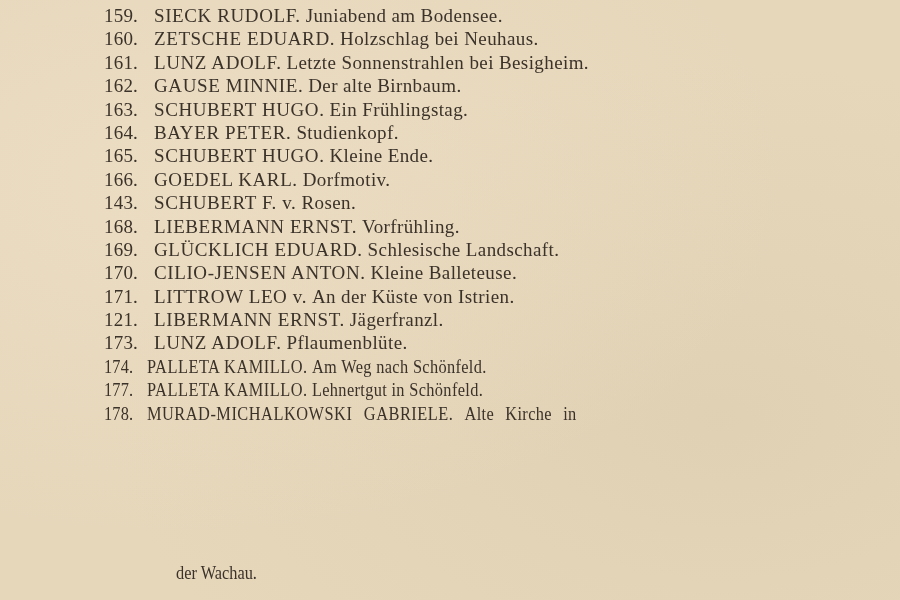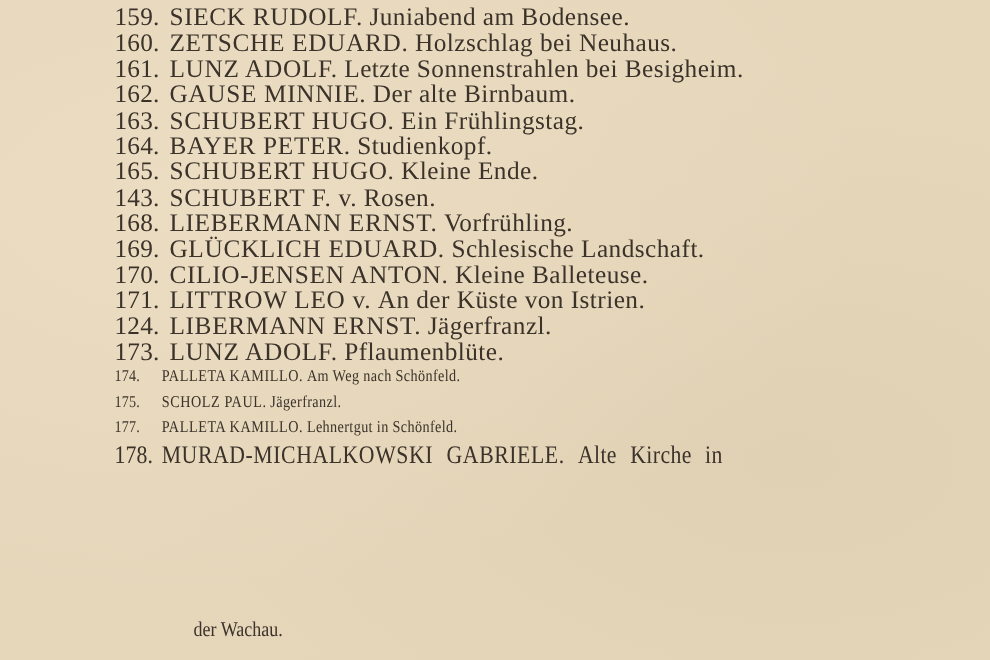--- a/index.html
+++ b/index.html
@@ -21,36 +21,36 @@
     .page {
       position: absolute;
       left: 104px;
       top: 4px;
       width: 720px;
     }
     .entry {
       position: relative;
       height: 23.4px;
       line-height: 23.4px;
-      font-size: 23px;
+      font-size: 19px;
       white-space: nowrap;
       letter-spacing: 0.2px;
     }
     .entry .num {
       display: inline-block;
       width: 50px;
     }
     .entry .artist {
       letter-spacing: 0.6px;
     }
     .entry .title {
       letter-spacing: 0.4px;
     }
     .entry.condensed {
-      font-size: 15px;
+      font-size: 19px;
       transform-origin: left center;
     }
     .entry.condensed .inner {
       display: inline-block;
       transform: scaleX(0.86);
       transform-origin: left center;
     }
     .entry.wide .inner {
       display: inline-block;
       transform: scaleX(0.86);
@@ -73,26 +73,26 @@
 <body>
 
 <div class="page">
   <div class="entry"><span class="num">159.</span><span class="artist">SIECK RUDOLF.</span> <span class="title">Juniabend am Bodensee.</span></div>
   <div class="entry"><span class="num">160.</span><span class="artist">ZETSCHE EDUARD.</span> <span class="title">Holzschlag bei Neuhaus.</span></div>
   <div class="entry"><span class="num">161.</span><span class="artist">LUNZ ADOLF.</span> <span class="title">Letzte Sonnenstrahlen bei Besigheim.</span></div>
   <div class="entry"><span class="num">162.</span><span class="artist">GAUSE MINNIE.</span> <span class="title">Der alte Birnbaum.</span></div>
   <div class="entry"><span class="num">163.</span><span class="artist">SCHUBERT HUGO.</span> <span class="title">Ein Frühlingstag.</span></div>
   <div class="entry"><span class="num">164.</span><span class="artist">BAYER PETER.</span> <span class="title">Studienkopf.</span></div>
   <div class="entry"><span class="num">165.</span><span class="artist">SCHUBERT HUGO.</span> <span class="title">Kleine Ende.</span></div>
+  <div class="entry"><span class="num">166.</span><span class="artist">GOEDEL KARL.</span> <span class="title">Dorfmotiv.</span></div>
   <div class="entry"><span class="num">143.</span><span class="artist">SCHUBERT F. v.</span> <span class="title">Rosen.</span></div>
   <div class="entry"><span class="num">168.</span><span class="artist">LIEBERMANN ERNST.</span> <span class="title">Vorfrühling.</span></div>
   <div class="entry"><span class="num">169.</span><span class="artist">GLÜCKLICH EDUARD.</span> <span class="title">Schlesische Landschaft.</span></div>
   <div class="entry"><span class="num">170.</span><span class="artist">CILIO-JENSEN ANTON.</span> <span class="title">Kleine Balleteuse.</span></div>
   <div class="entry"><span class="num">171.</span><span class="artist">LITTROW LEO v.</span> <span class="title">An der Küste von Istrien.</span></div>
-  <div class="entry"><span class="num">124.</span><span class="artist">LIBERMANN ERNST.</span> <span class="title">Jägerfranzl.</span></div>
+  <div class="entry"><span class="num">121.</span><span class="artist">LIBERMANN ERNST.</span> <span class="title">Jägerfranzl.</span></div>
   <div class="entry"><span class="num">173.</span><span class="artist">LUNZ ADOLF.</span> <span class="title">Pflaumenblüte.</span></div>
   <div class="entry condensed"><span class="inner"><span class="num">174.</span><span class="artist">PALLETA KAMILLO.</span> <span class="title">Am Weg nach Schönfeld.</span></span></div>
-  <div class="entry condensed"><span class="inner"><span class="num">175.</span><span class="artist">SCHOLZ PAUL.</span> <span class="title">Jägerfranzl.</span></span></div>
   <div class="entry condensed"><span class="inner"><span class="num">177.</span><span class="artist">PALLETA KAMILLO.</span> <span class="title">Lehnertgut in Schönfeld.</span></span></div>
   <div class="entry wide"><span class="inner"><span class="num">178.</span><span class="artist">MURAD-MICHALKOWSKI GABRIELE.</span> <span class="title">Alte Kirche in</span></span></div>
 </div>
 
 <div class="continuation" style="left:176px;">der Wachau.</div>
 
 </body></html>

